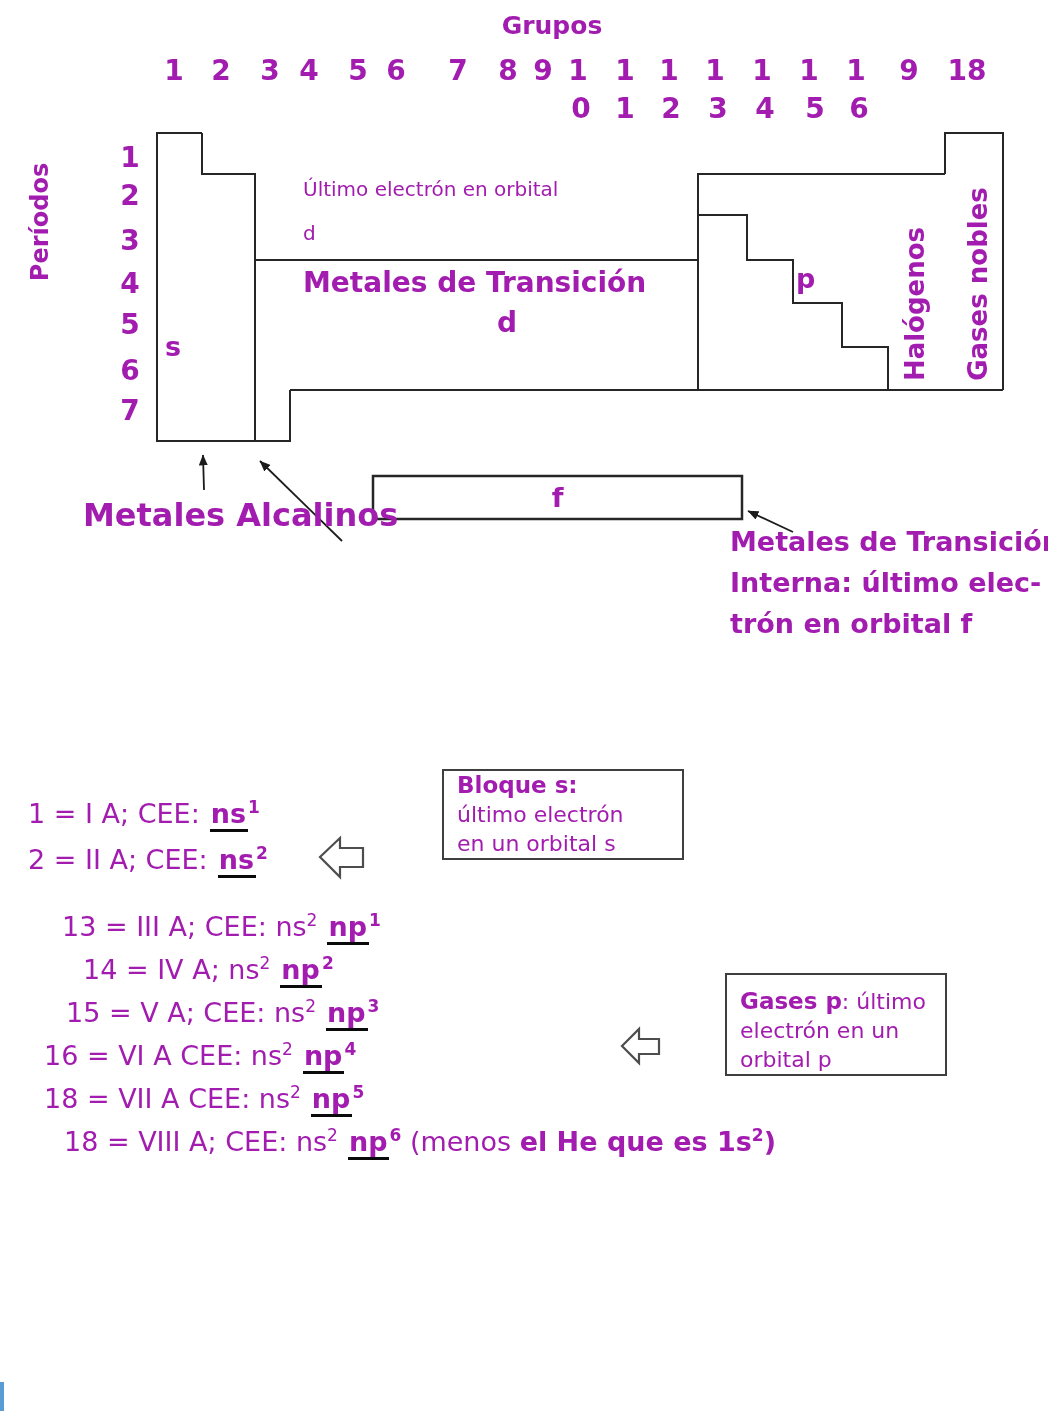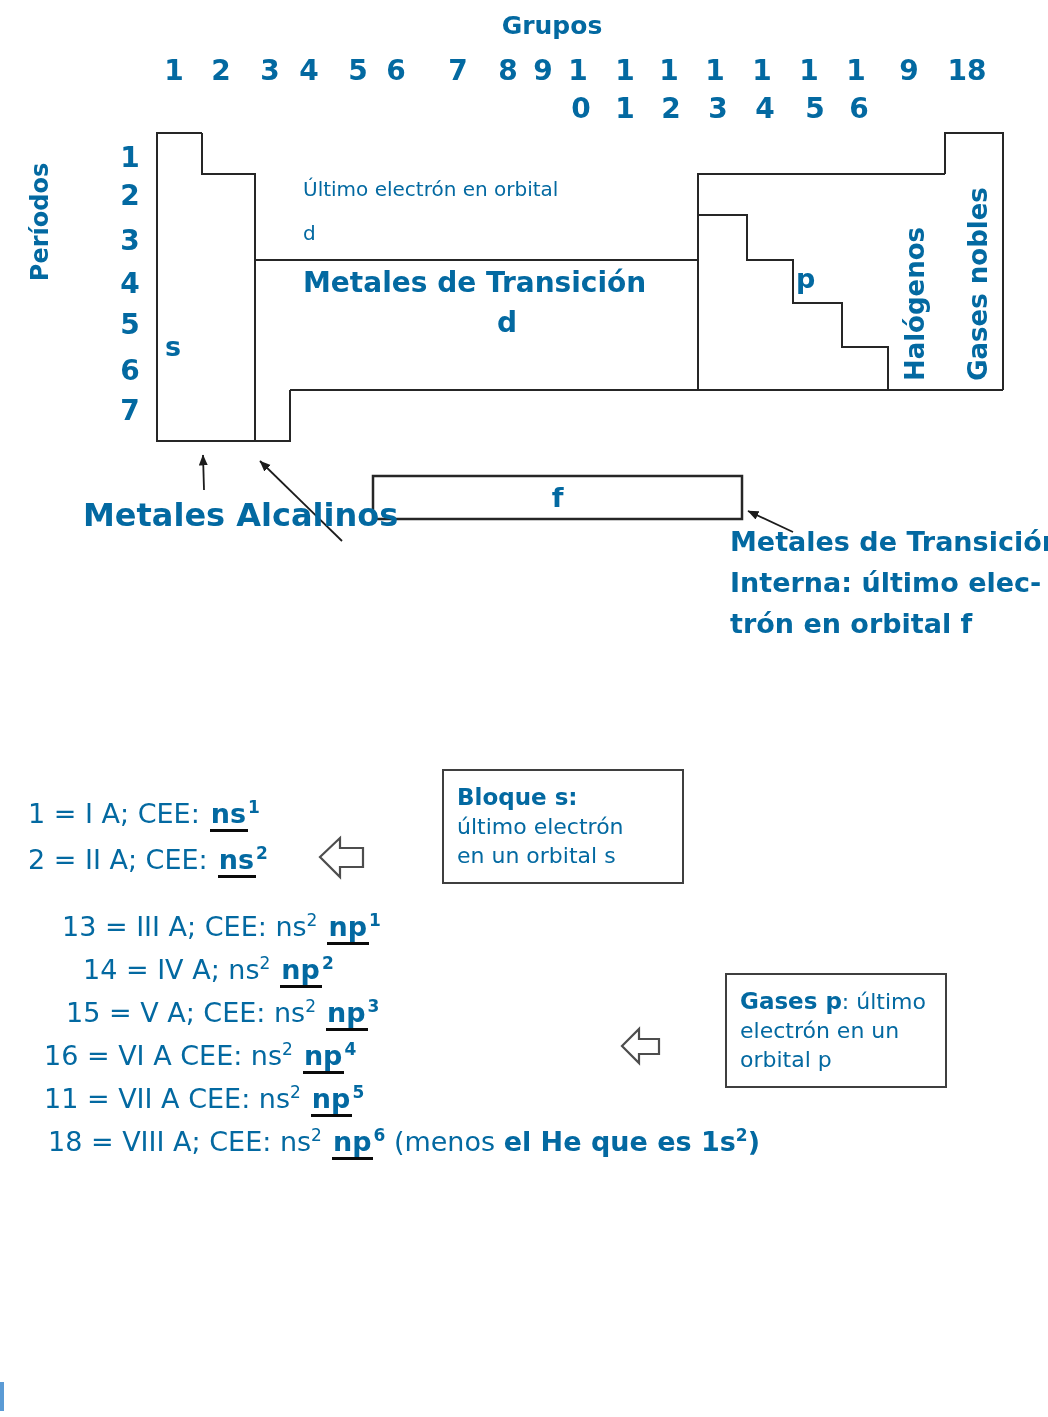--- a/index.html
+++ b/index.html
@@ -1,34 +1,34 @@
 <!DOCTYPE html>
 <html><head>
 <meta charset="utf-8">
 <style>
   html,body{margin:0;padding:0;background:#fff;}
   .page{position:relative;width:1048px;height:1417px;background:#ffffff;overflow:hidden;
-        font-family:"DejaVu Sans","Liberation Sans",sans-serif;color:#0369a1;}
+        font-family:"DejaVu Sans","Liberation Sans",sans-serif;color:#a21caf;}
   svg.lines{position:absolute;left:0;top:0;}
   .abs{position:absolute;white-space:nowrap;}
   .t-title{font-size:25px;font-weight:700;}
   .t-num{font-size:28px;font-weight:600;transform:translateX(-50%);}
   .t-pnum{font-size:28px;font-weight:600;width:40px;text-align:center;}
   .rot{transform:rotate(-90deg);text-align:center;font-weight:700;}
   .t-blk{font-size:27px;font-weight:700;}
   .t-note{font-size:20px;font-weight:400;}
   .t-lab{font-size:32px;font-weight:700;}
   .t-inner{font-size:27px;font-weight:700;line-height:41px;}
   .rule-line{position:absolute;font-size:27px;font-weight:400;height:46px;}
   .reg{font-weight:400;}
   .bold{font-weight:700;}
   .sup{font-size:17px;vertical-align:10px;font-weight:400;}
   .orbsup,.boldsup{font-size:17px;vertical-align:10px;font-weight:700;}
   .orb{font-weight:700;border-bottom:3px solid #0a0a0a;margin-left:10px;padding:0 2px 1px 1px;display:inline-block;line-height:1.05;}
-  .note-box{position:absolute;border:2px solid #3f3f3f;background:#fff;padding:12px 13px;
+  .note-box{position:absolute;border:2px solid #3f3f3f;background:#fff;padding:0 13px;
             font-size:22px;line-height:29px;}
   .note-box .bt{font-weight:700;font-size:23px;}
   .accent-bar{position:absolute;left:0;top:1382px;width:4px;height:29px;}
 </style>
 </head>
 <body>
 
 <div class="page">
 
   <svg class="lines" width="1048" height="1417" viewBox="0 0 1048 1417">
@@ -124,22 +124,22 @@
 
   <div id="s-rules">
       <div class="rule-line" style="left: 28px; top: 797px;"><span class="reg">1 = I A; CEE:</span><span class="orb">ns</span><span class="orbsup">1</span></div>
       <div class="rule-line" style="left: 28px; top: 843px;"><span class="reg">2 = II A; CEE:</span><span class="orb">ns</span><span class="orbsup">2</span></div>
     </div>
   <div id="p-rules">
       <div class="rule-line" style="left: 62px; top: 910px;"><span class="reg">13 = III A; CEE: ns</span><span class="sup">2</span><span class="orb">np</span><span class="orbsup">1</span></div>
       <div class="rule-line" style="left: 52px; top: 953px; margin-left: 31px;"><span class="reg">14 = IV A; ns</span><span class="sup">2</span><span class="orb">np</span><span class="orbsup">2</span></div>
       <div class="rule-line" style="left: 66px; top: 996px;"><span class="reg">15 = V A; CEE: ns</span><span class="sup">2</span><span class="orb">np</span><span class="orbsup">3</span></div>
       <div class="rule-line" style="left: 44px; top: 1039px;"><span class="reg">16 = VI A CEE: ns</span><span class="sup">2</span><span class="orb">np</span><span class="orbsup">4</span></div>
-      <div class="rule-line" style="left: 44px; top: 1082px;"><span class="reg">11 = VII A CEE: ns</span><span class="sup">2</span><span class="orb">np</span><span class="orbsup">5</span></div>
-      <div class="rule-line" style="left: 48px; top: 1125px;"><span class="reg">18 = VIII A; CEE: ns</span><span class="sup">2</span><span class="orb">np</span><span class="orbsup">6</span><span class="reg"> (menos </span><span class="bold">el He que es 1s</span><span class="boldsup">2</span><span class="bold">)</span></div>
+      <div class="rule-line" style="left: 44px; top: 1082px;"><span class="reg">18 = VII A CEE: ns</span><span class="sup">2</span><span class="orb">np</span><span class="orbsup">5</span></div>
+      <div class="rule-line" style="left: 64px; top: 1125px;"><span class="reg">18 = VIII A; CEE: ns</span><span class="sup">2</span><span class="orb">np</span><span class="orbsup">6</span><span class="reg"> (menos </span><span class="bold">el He que es 1s</span><span class="boldsup">2</span><span class="bold">)</span></div>
     </div>
 
   <div class="note-box" style="left:442px;top:769px;width:212px;">
     <div class="bt">Bloque s:</div>
     <div>último electrón</div>
     <div>en un orbital s</div>
   </div>
 
   <div class="note-box" style="left:725px;top:973px;width:192px;padding-top:12px;">
     <div><span class="bt">Gases p</span><span>: último</span></div>

